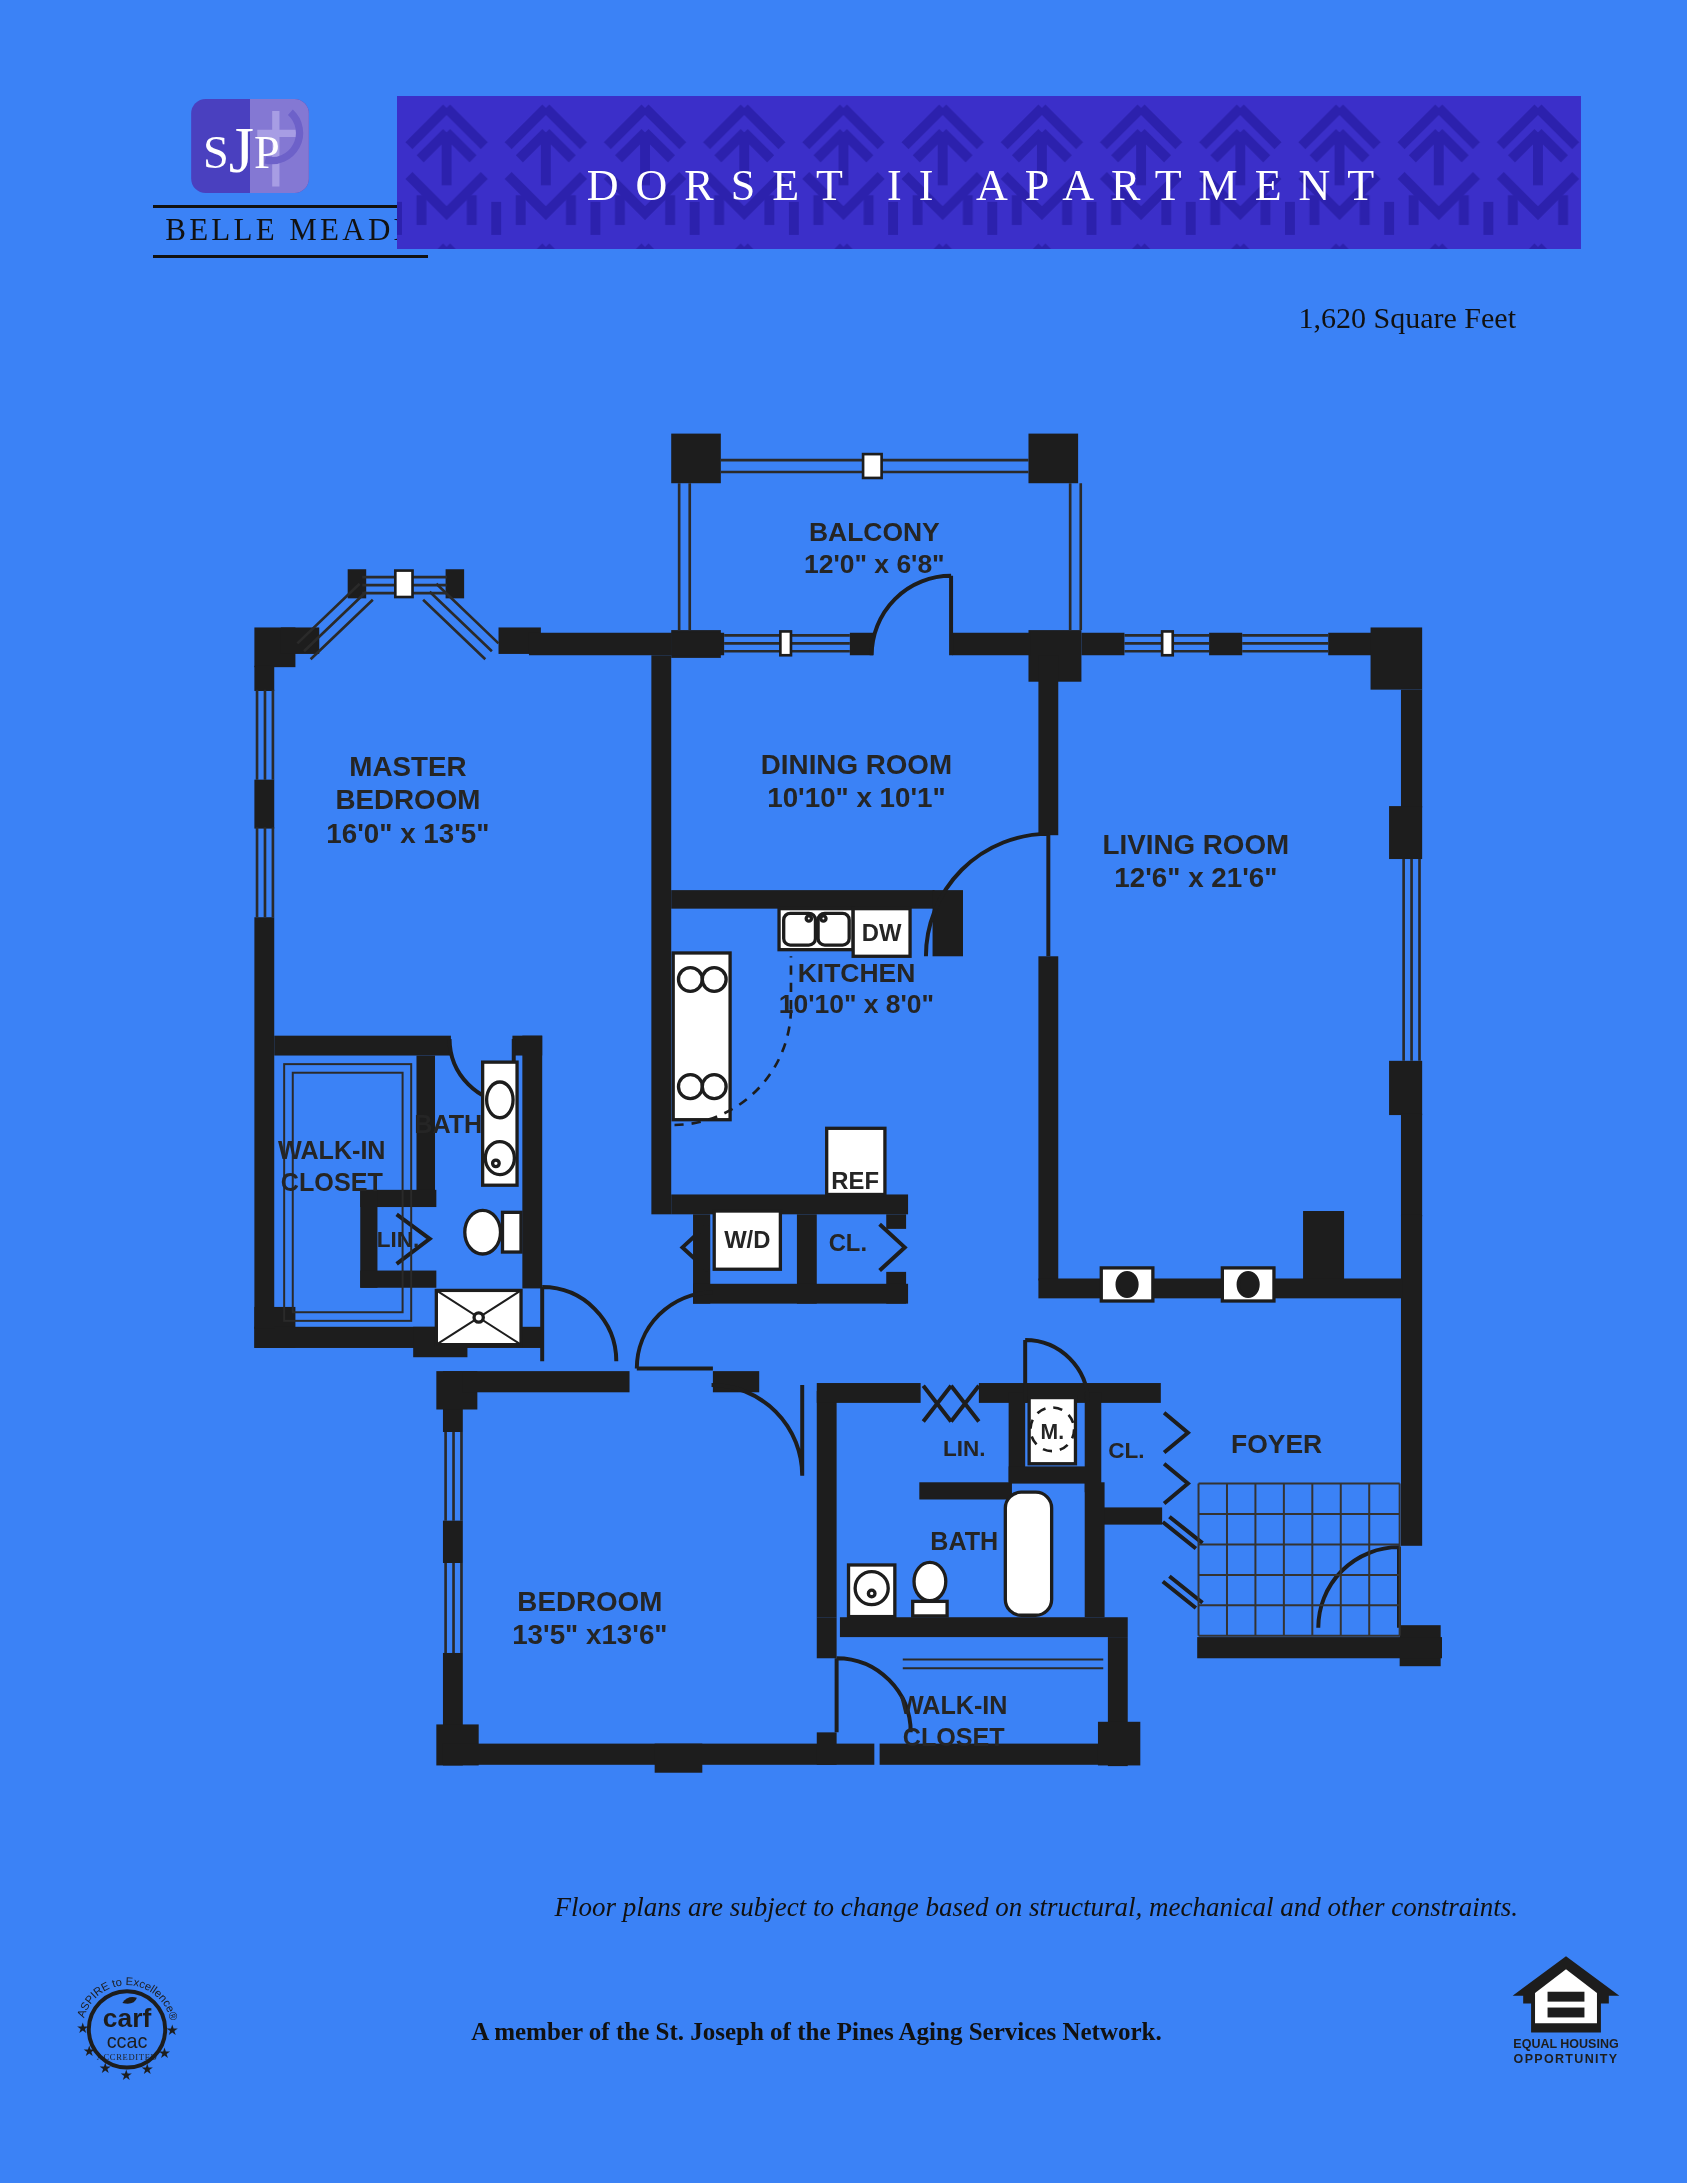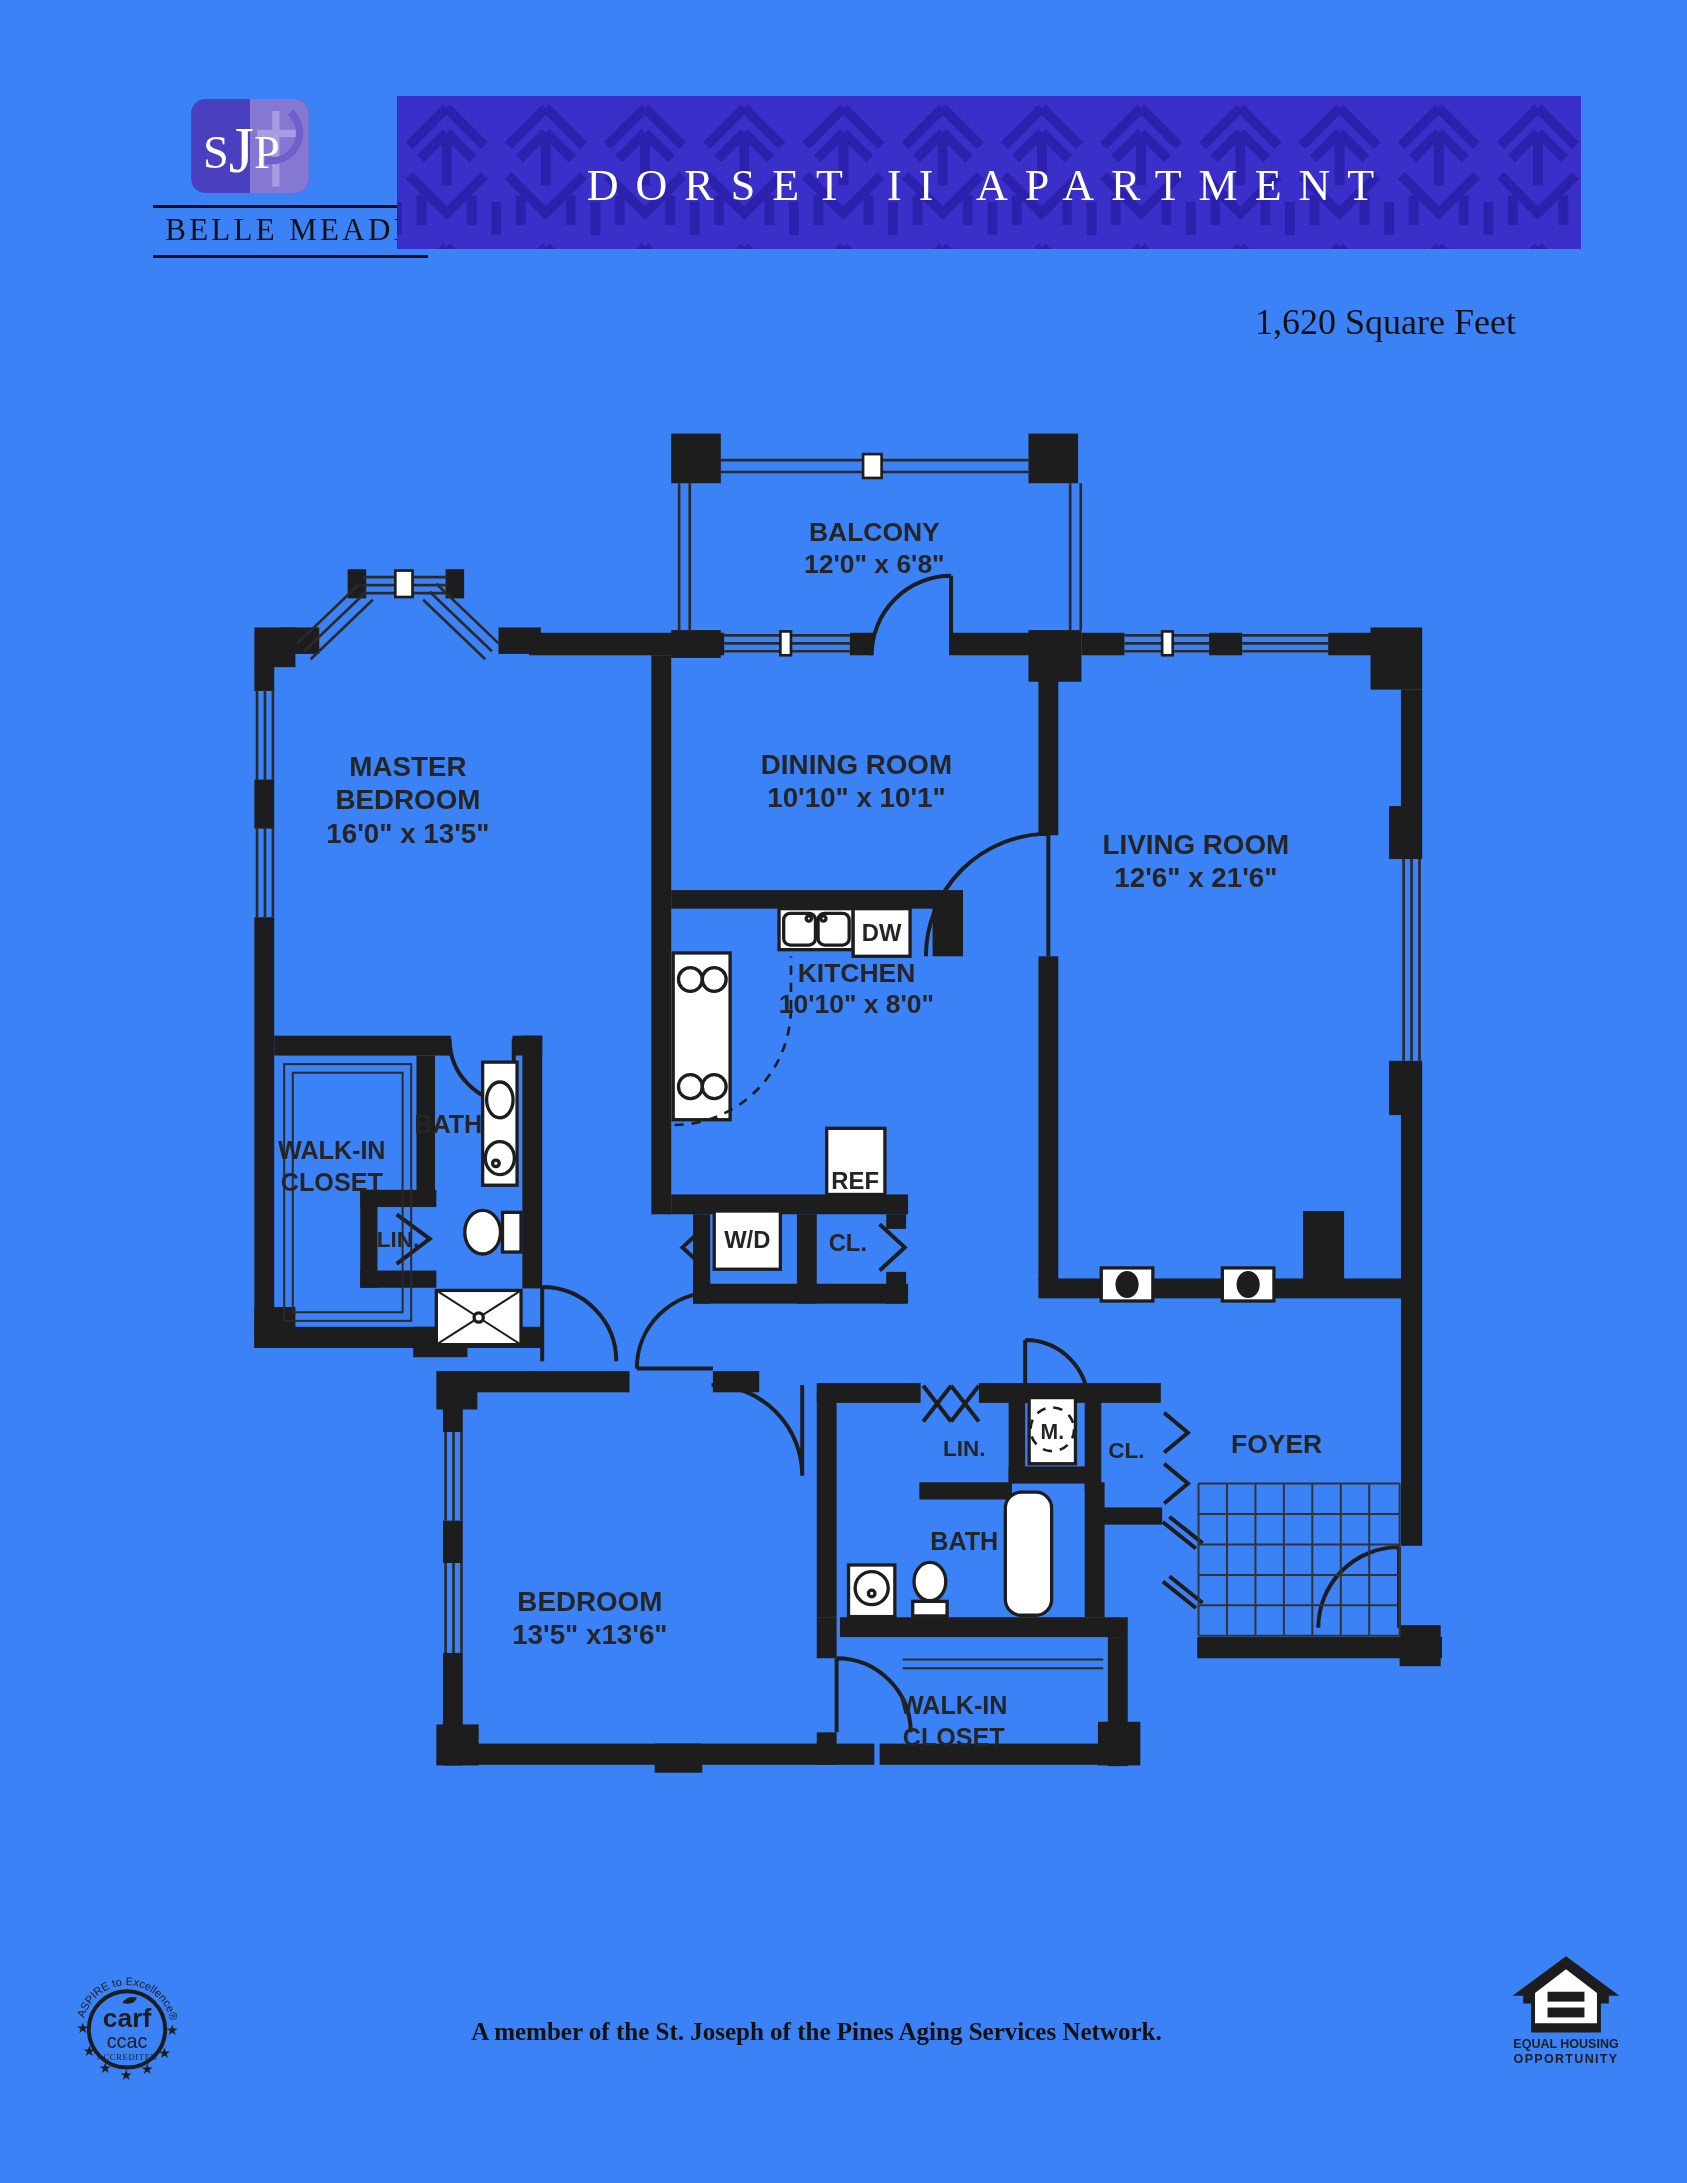--- a/index.html
+++ b/index.html
@@ -7,21 +7,21 @@
   
   .logo{position:absolute;left:153px;top:94px;width:275px;height:172px;}
   .logo-square{position:absolute;left:38px;top:5.3px;width:118px;height:94px;}
   .logo-name{position:absolute;left:0;top:111px;width:275px;text-align:center;
     font-family:"Liberation Serif",serif;font-size:31px;letter-spacing:3.3px;color:#111;
     border-top:3.3px solid #111;border-bottom:3.3px solid #111;padding:4px 0 6.6px 0;}
   .banner{position:absolute;left:397px;top:96px;width:1184px;height:178px;}
   .banner svg{position:absolute;inset:0;}
   .banner-title{position:absolute;inset:0;display:flex;align-items:center;justify-content:center;
     font-family:"Liberation Serif",serif;font-size:44px;letter-spacing:17px;color:#ffffff;white-space:nowrap;}
-  .sqft{position:absolute;top:301px;right:171px;font-family:"Liberation Serif",serif;font-size:36px;color:#111;}
+  .sqft{position:absolute;top:301px;right:171px;font-family:"Liberation Serif",serif;font-size:30px;color:#111;}
   
   .plan{position:absolute;left:218px;top:397px;width:1224px;height:1456px;}
   .plan text{font-family:"Liberation Sans",sans-serif;font-weight:600;fill:#252525;}
   
   .disclaimer{position:absolute;top:1892px;right:169px;font-family:"Liberation Serif",serif;
     font-style:italic;font-size:27px;color:#111;}
   .address{position:absolute;top:1969px;left:0;width:1687px;text-align:center;
     font-family:"Liberation Serif",serif;font-weight:bold;font-size:32px;color:#111;}
   .member{position:absolute;top:2018px;left:0;width:1633px;text-align:center;
     font-family:"Liberation Serif",serif;font-size:25px;color:#111;font-weight:bold;}
@@ -298,20 +298,21 @@
       <text x="1373" y="1604" font-size="34">CL.</text>
       <text x="1600" y="1596" font-size="40">FOYER</text>
       <text x="1128" y="1742" font-size="38">BATH</text>
       <text x="562" y="1834" font-size="42">BEDROOM</text>
       <text x="562" y="1884" font-size="42">13'5" x13'6"</text>
       <text x="1112" y="1990" font-size="38">WALK-IN</text>
       <text x="1112" y="2038" font-size="38">CLOSET</text>
     </g>
   </svg>
 
+  <div class="disclaimer">Floor plans are subject to change based on structural, mechanical and other constraints.</div>
   <div class="member">A member of the St. Joseph of the Pines Aging Services Network.</div>
 
   <svg class="carf" viewBox="0 0 170 200">
     <defs>
         <path id="carfArc" d="M18 96 A67 67 0 1 1 152 96" fill="none"></path>
       </defs>
     <circle cx="85" cy="96" r="58" fill="none" stroke="#1d1d1d" stroke-width="6"></circle>
     <text font-family="Liberation Sans, sans-serif" font-size="17" fill="#1d1d1d">
       <textPath href="#carfArc" startOffset="8%">ASPIRE to Excellence®</textPath>
     </text>

